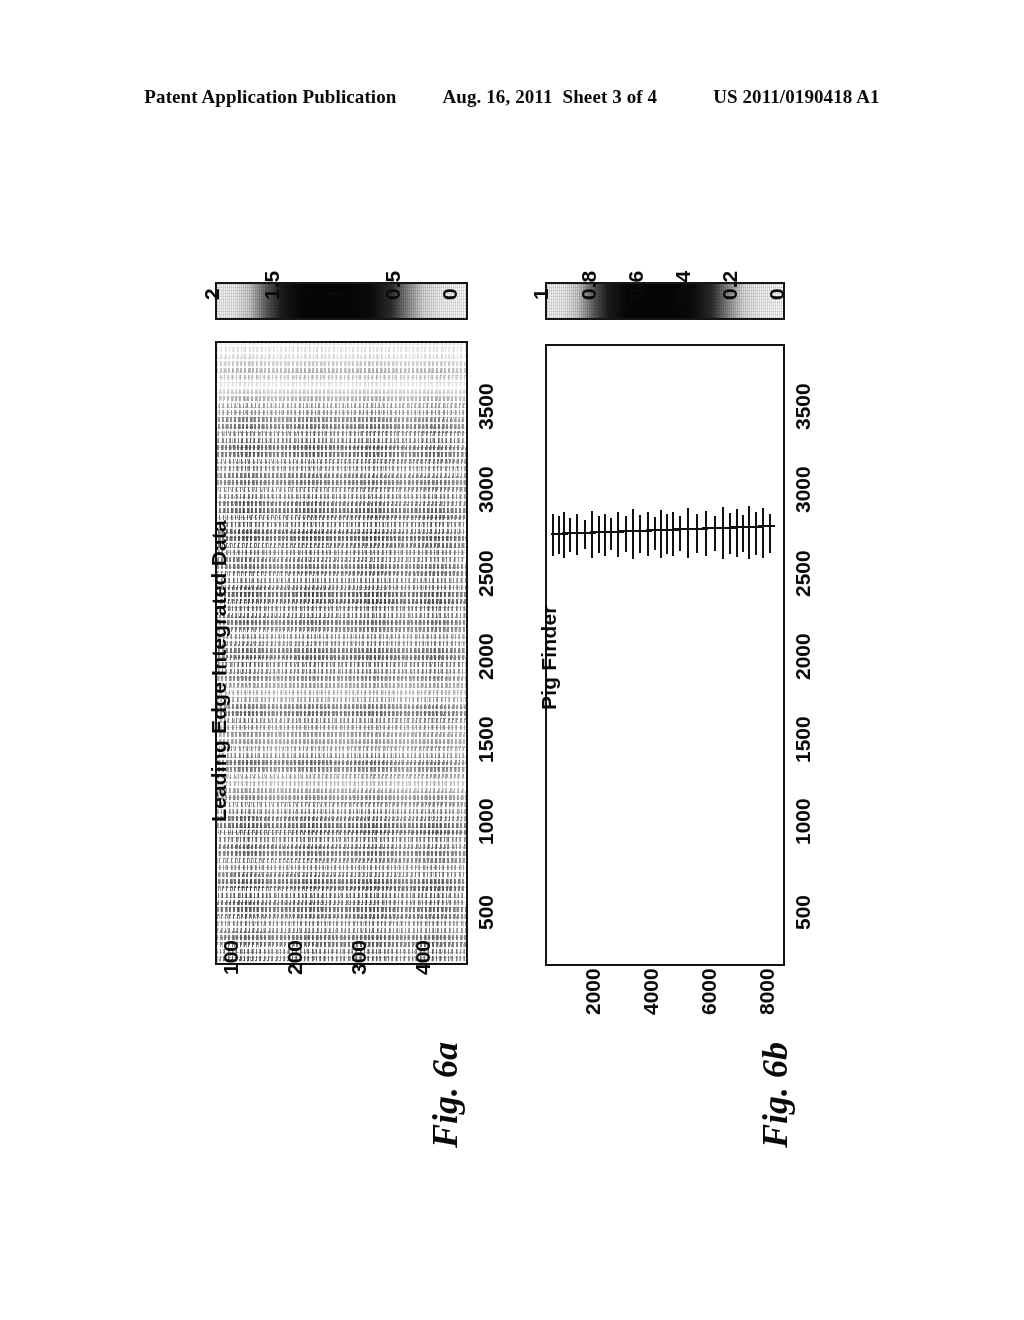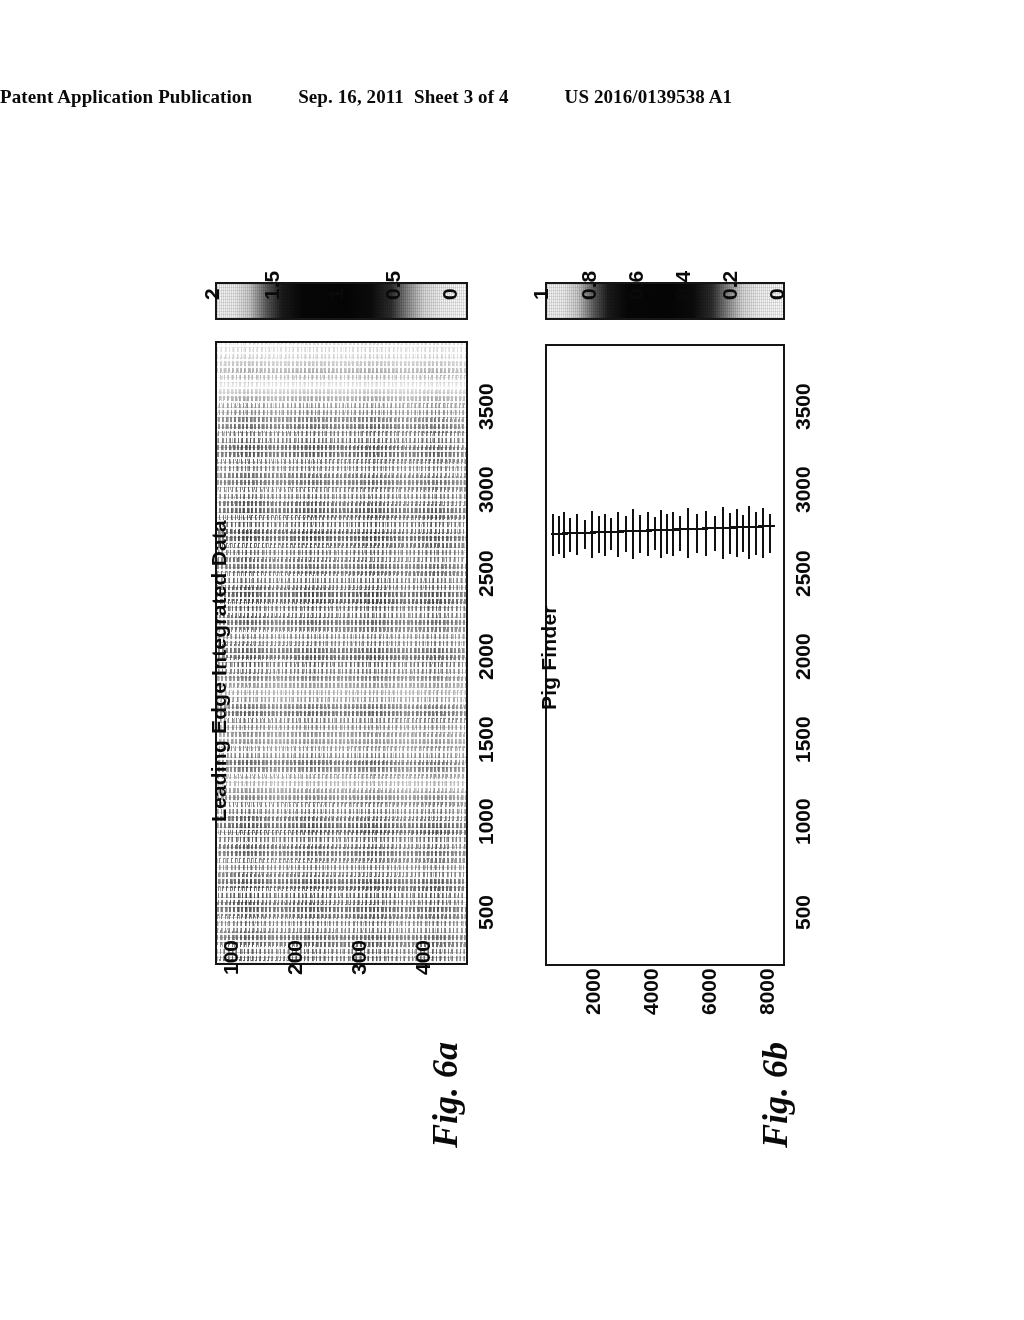--- a/index.html
+++ b/index.html
@@ -17,20 +17,21 @@
   }
 
   
   .header {
     position: absolute;
     top: 86px;
     left: 0;
     width: 1024px;
     height: 26px;
     display: flex;
+    justify-content: center;
     align-items: baseline;
     white-space: nowrap;
   }
   .header span {
     font-family: "Liberation Serif", serif;
     font-weight: bold;
     font-size: 19px;
     color: #0a0a0a;
     letter-spacing: 0.1px;
   }
@@ -214,25 +215,25 @@
   }
 </style>
 </head>
 <body>
 
 <div class="page">
 
   <div class="header">
     <span>Patent Application Publication</span>
     <span class="hdr-gap-a"></span>
-    <span>Sep. 16, 2011</span>
+    <span>Aug. 16, 2011</span>
     <span class="hdr-gap-b"></span>
     <span>Sheet 3 of 4</span>
     <span class="hdr-gap-c"></span>
-    <span>US 2016/0139538 A1</span>
+    <span>US 2011/0190418 A1</span>
   </div>
 
   <div class="fig-group" style="left:0; top:0; width:512px; height:1320px;">
 
     <div class="cbar-wrap" style="left:0; top:0;">
       <div class="cbar" style="left:215px; top:282px; width:253px; height:38px;">
         <div class="cbar-inner"></div>
         <div class="grain"></div>
       </div>
 

